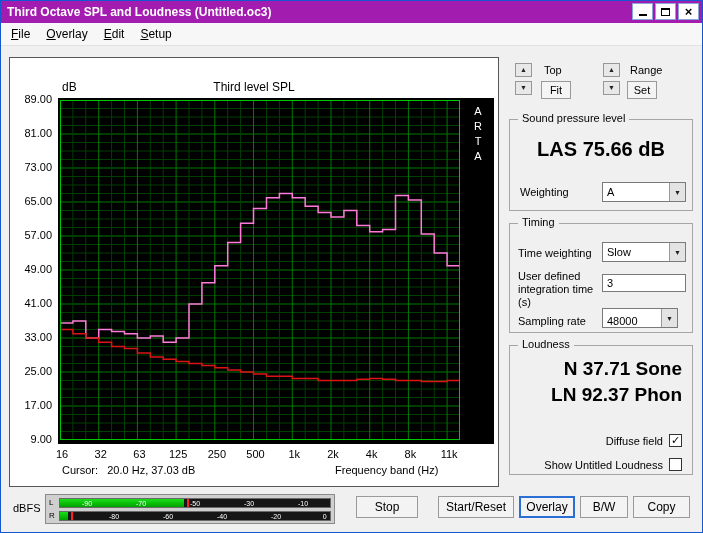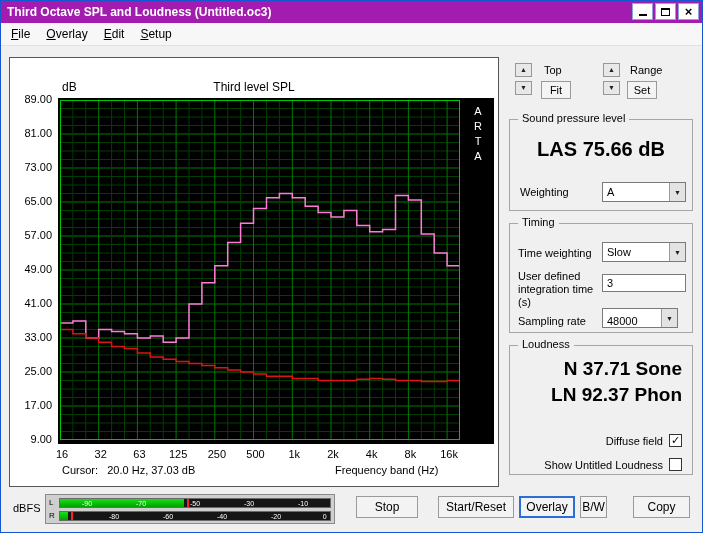--- a/index.html
+++ b/index.html
@@ -205,21 +205,21 @@
         <span style="left: 2px;">16</span>
         <span style="left: 40.7097px;">32</span>
         <span style="left: 79.4194px;">63</span>
         <span style="left: 118.129px;">125</span>
         <span style="left: 156.839px;">250</span>
         <span style="left: 195.548px;">500</span>
         <span style="left: 234.258px;">1k</span>
         <span style="left: 272.968px;">2k</span>
         <span style="left: 311.677px;">4k</span>
         <span style="left: 350.387px;">8k</span>
-        <span style="left: 389.097px;">16k</span>
+        <span style="left: 389.097px;">11k</span>
       </div>
     <span class="cursor-text">Cursor:   20.0 Hz, 37.03 dB</span>
     <span class="freq-label">Frequency band (Hz)</span>
   </div>
 
   <span class="spin" style="left:514px;top:62px;"><span>▲</span></span>
   <span class="spin" style="left:514px;top:80px;"><span>▼</span></span>
   <span class="side-label" style="left:543px;top:63px;">Top</span>
   <span class="small-btn" style="left:540px;top:80px;">Fit</span>
 
@@ -302,16 +302,16 @@
             <span class="m-lab" style="left: 80%;">-20</span>
             <span class="m-lab" style="left: 98%;">0</span>
           </div>
         </div>
       </div>
   </div>
 
   <span class="btn" style="left:355px;width:62px;">Stop</span>
   <span class="btn" style="left:437px;width:76px;">Start/Reset</span>
   <span class="btn focused" style="left:518px;width:56px;">Overlay</span>
-  <span class="btn" style="left:579px;width:27px;">B/W</span>
+  <span class="btn" style="left:579px;width:48px;">B/W</span>
   <span class="btn" style="left:632px;width:57px;">Copy</span>
 
 </div>
 
 </body></html>

